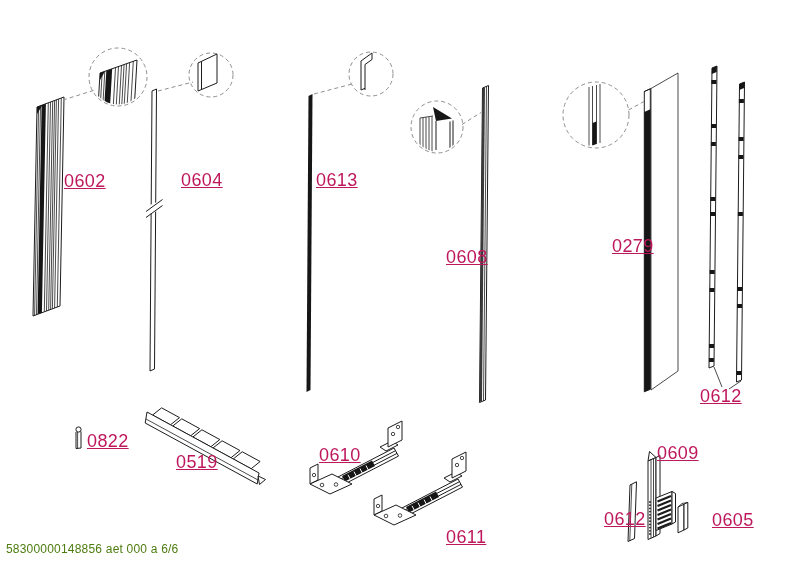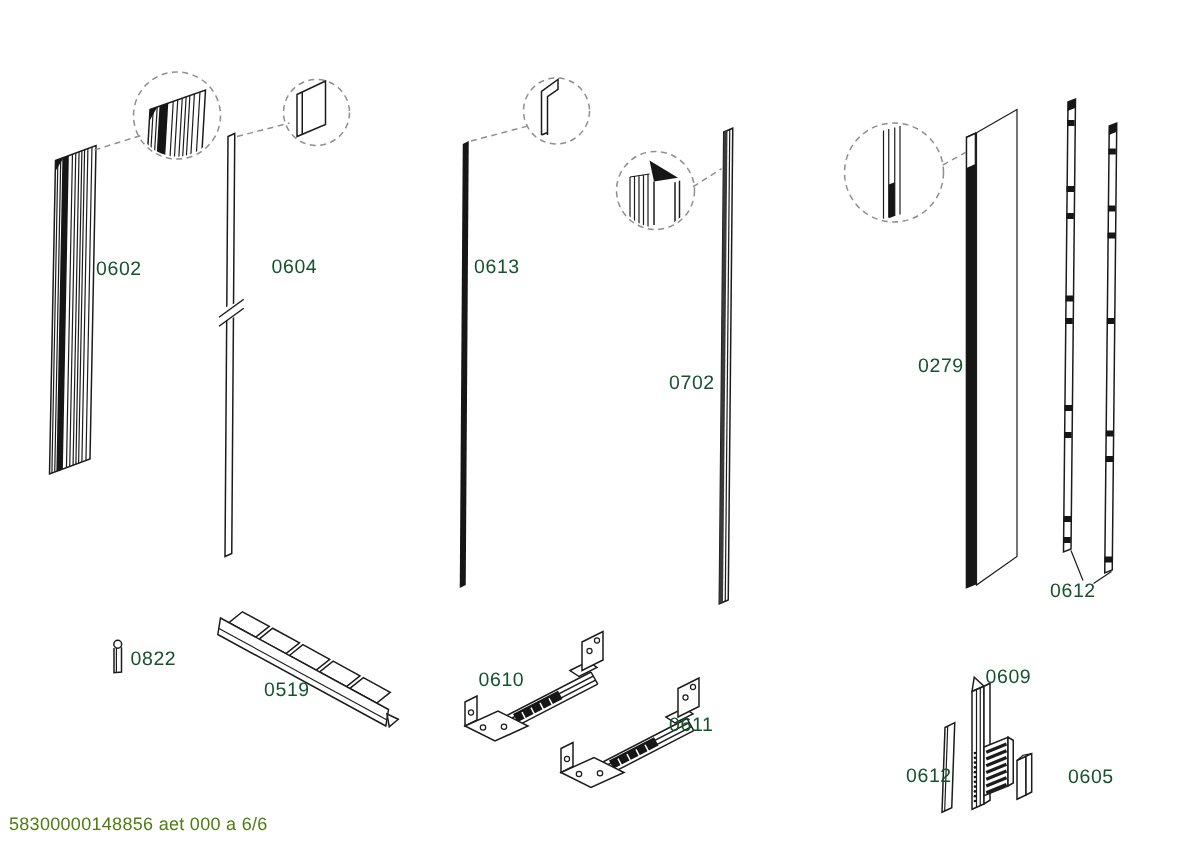--- a/index.html
+++ b/index.html
@@ -6,25 +6,26 @@
   .canvas{
     position:relative;
     width:800px;height:566px;
     background:#ffffff;
     font-family:"Liberation Sans", sans-serif;
     overflow:hidden;
   }
   .diagram-svg{position:absolute;left:0;top:0;}
   .part-label{
     position:absolute;
-    font-size:13px;
-    color:#14532d;
+    font-size:18px;
+    color:#be185d;
     letter-spacing:.4px;
     white-space:nowrap;
     line-height:1;
+    text-decoration:underline;
   }
   .footer-text{
     position:absolute;
     left:6px;top:542px;
     font-size:12px;
     color:#4d7c0f;
     letter-spacing:.2px;
     white-space:nowrap;
   }
   .ln{stroke:#1c1c1c;stroke-width:1;fill:none;}
@@ -223,26 +224,26 @@
   <g>
     <polygon class="wfill" points="678,507 684,504.2 684,530 678,532.8"></polygon>
     <polygon class="wfill" points="684,504.2 687.8,502.4 687.8,528 684,530"></polygon>
     <path class="thin" d="M678,507 L682,503.5 L687.8,502.4"></path>
   </g>
 </svg>
 
 <div class="part-label" style="left:64px;top:172px">0602</div>
 <div class="part-label" style="left:181px;top:171px">0604</div>
 <div class="part-label" style="left:316px;top:171px">0613</div>
-<div class="part-label" style="left:446px;top:248px">0702</div>
+<div class="part-label" style="left:446px;top:248px">0608</div>
 <div class="part-label" style="left:612px;top:237px">0279</div>
 <div class="part-label" style="left:700px;top:387px">0612</div>
 <div class="part-label" style="left:87px;top:432px">0822</div>
 <div class="part-label" style="left:176px;top:453px">0519</div>
 <div class="part-label" style="left:319px;top:446px">0610</div>
-<div class="part-label" style="left:446px;top:476px">0611</div>
+<div class="part-label" style="left:446px;top:528px">0611</div>
 <div class="part-label" style="left:657px;top:444px">0609</div>
 <div class="part-label" style="left:604px;top:510px">0612</div>
 <div class="part-label" style="left:712px;top:511px">0605</div>
 
 <div class="footer-text">58300000148856 aet 000 a 6/6</div>
 
 </div>
 
 </body></html>

